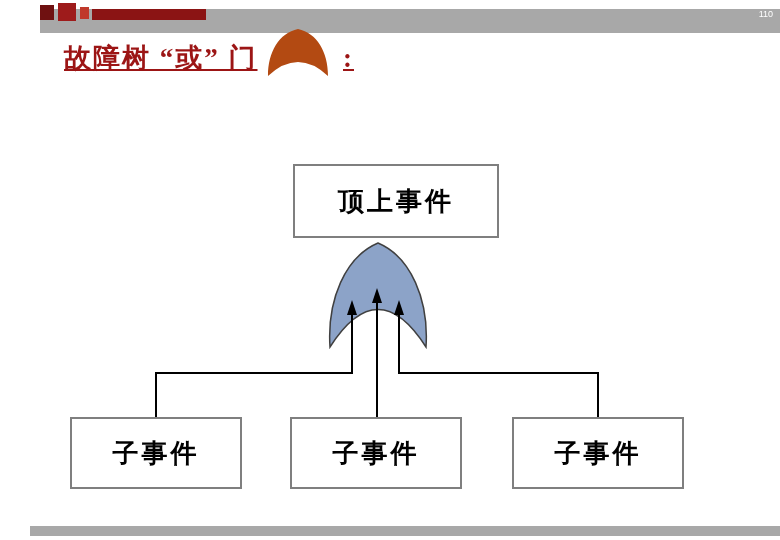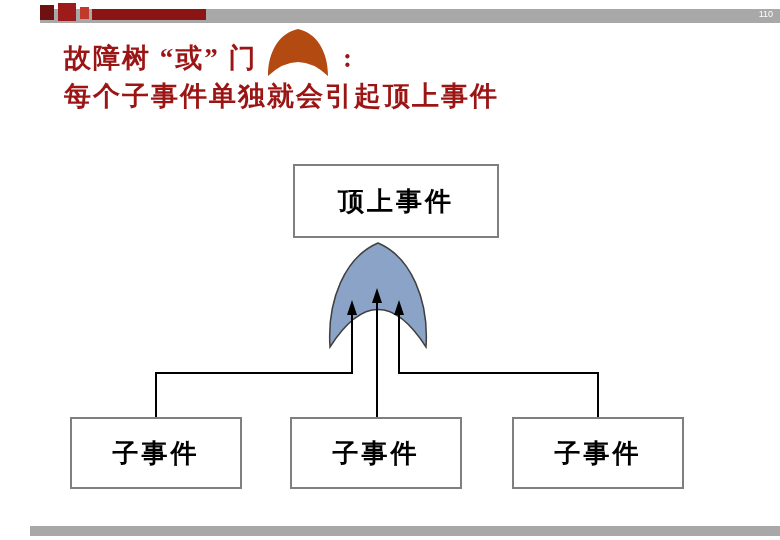--- a/index.html
+++ b/index.html
@@ -4,33 +4,33 @@
 <style>
   html,body{margin:0;padding:0;}
   body{
     width:780px;height:540px;position:relative;overflow:hidden;
     background:#ffffff;
     font-family:"Liberation Sans","DejaVu Sans",sans-serif;
   }
   .abs{position:absolute;}
 
   
-  .top-gray{left:40px;top:9px;width:740px;height:14px;background:var(--bar-gray,#a8a8a8);}
+  .top-gray{left:40px;top:9px;width:740px;height:24px;background:var(--bar-gray,#a8a8a8);}
   .page-num{position:absolute;right:7px;top:0;font-size:9px;line-height:11px;color:#ffffff;}
   .sqA{left:40px;top:5px;width:14px;height:15px;background:#6f1111;}
   .sqB{left:58px;top:3px;width:18px;height:18px;background:#9e1b1b;}
   .sqC{left:80px;top:7px;width:9px;height:12px;background:#c0392b;}
   .sqD{left:92px;top:9px;width:114px;height:11px;background:#8b1414;}
 
   
   .title-line{
     color:var(--title-text,#9c1515);
     font-weight:bold;font-size:27px;line-height:1.2;
     font-family:"Liberation Serif","DejaVu Serif",serif;
-    letter-spacing:2px;white-space:nowrap;
+    letter-spacing:2px;white-space:nowrap;text-decoration:underline;
   }
   #title1{left:64px;top:42px;}
   #colon{left:343px;top:42px;}
   #title2{left:64px;top:80px;}
   .accent-shape{left:262px;top:26px;width:72px;height:52px;}
 
   
   .box{
     border:2px solid var(--box-border,#7f7f7f);background:#ffffff;
     display:flex;align-items:center;justify-content:center;
@@ -60,21 +60,20 @@
   <div class="abs sqA"></div>
   <div class="abs sqB"></div>
   <div class="abs sqC"></div>
   <div class="abs sqD"></div>
 
   <div class="abs title-line" id="title1">故障树 “或” 门</div>
   <svg class="abs accent-shape" viewBox="0 0 72 52" aria-hidden="true">
     <path d="M 6 50 C 6 26 17 7 36 3 C 55 7 66 26 66 50 Q 36 22 6 50 Z" style="fill:var(--accent-shape,#b34a12);stroke:none;"></path>
   </svg>
   <div class="abs title-line" id="colon">:</div>
-  <div class="abs title-line" id="title2">每个子事件单独就会引起顶上事件</div>
 
   <svg class="abs diagram-svg" width="780" height="540" viewBox="0 0 780 540">
 
     <path d="M 330 347 C 327 300 345 257 378 243 C 411 257 429 300 426 347 Q 378 272 330 347 Z" style="fill:var(--gate-fill,#8ca3c8);stroke:var(--gate-stroke,#404040);stroke-width:1.5;"></path>
 
     <polyline points="156,417 156,373 352,373 352,312" fill="none" stroke="#000" stroke-width="2"></polyline>
     <polygon points="352,300 347,315 357,315" fill="#000"></polygon>
 
     <line x1="377" y1="417" x2="377" y2="300" stroke="#000" stroke-width="2"></line>
     <polygon points="377,288 372,303 382,303" fill="#000"></polygon>

